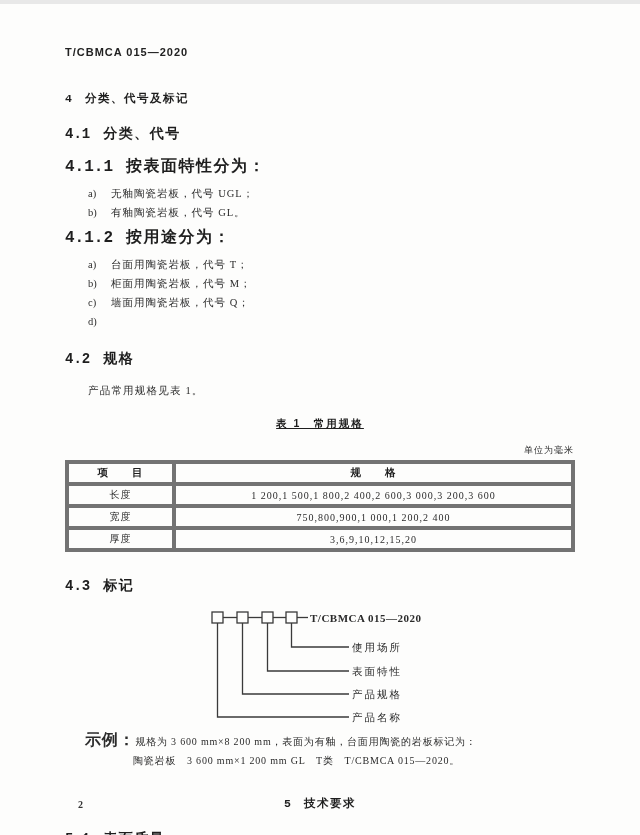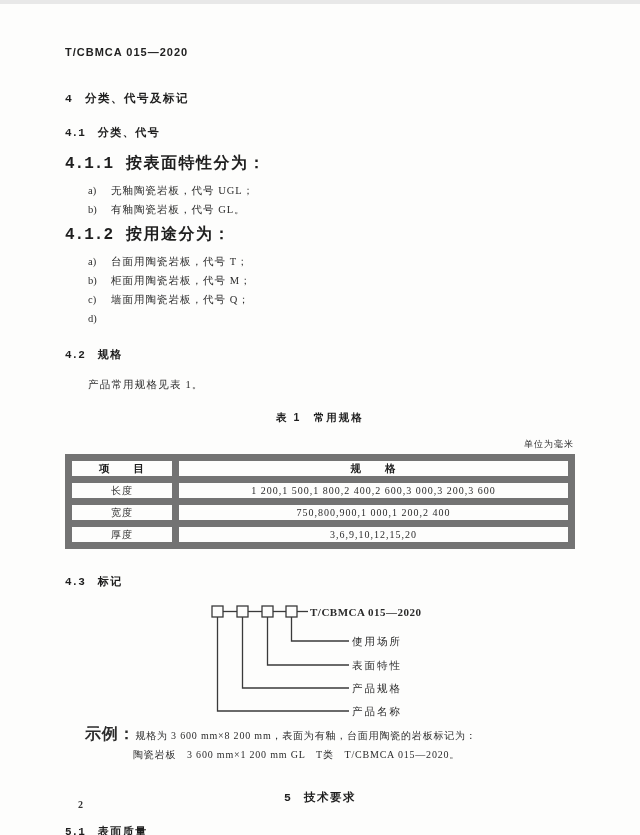--- a/index.html
+++ b/index.html
@@ -25,54 +25,55 @@
     color: #222;
   }
 
   .h-main, .h-sub, .h-sub2 {
     font-family: Liberation Mono, monospace;
     font-weight: 700;
     color: #1e1e1e;
     letter-spacing: 1.5px;
   }
   .h-main  { font-size: 11.5px; margin-top: 33px; }
-  .h-sub   { font-size: 11px;   margin-top: 19px; }
+  .h-sub   { font-size: 14px;   margin-top: 19px; }
   .h-sub2  { font-size: 16px; margin-top: 13px; }
   .h-num { margin-right: 13px; letter-spacing: 0; }
 
   .list { margin-top: 7px; }
   .item { display: flex; margin-left: 23px; line-height: 19px; letter-spacing: 1px; }
   .item-label { width: 23px; flex: none; letter-spacing: 0; }
 
   .para { margin-left: 23px; letter-spacing: 1.2px; }
 
   .table-caption {
     margin-top: 19px;
     text-align: center;
     font-family: "Liberation Sans", "DejaVu Sans", sans-serif;
     font-weight: 700;
     font-size: 10.5px;
     letter-spacing: 2px;
     color: #1e1e1e;
+    text-decoration: underline;
   }
   .unit-note {
     margin-top: 13px;
     text-align: right;
     font-size: 9px;
     letter-spacing: 1px;
     padding-right: 1px;
   }
   table.spec {
     margin-top: 3px;
     width: 100%;
     border-collapse: collapse;
     table-layout: fixed;
   }
   table.spec th, table.spec td {
-    border: 7px solid #737373;
+    border: 4px solid #737373;
     height: 22px;
     text-align: center;
     vertical-align: middle;
     font-size: 10px;
     letter-spacing: 1px;
     color: #2b2b2b;
     padding: 0 4px;
   }
   table.spec { border: 1.5px solid #333; }
   table.spec th {

